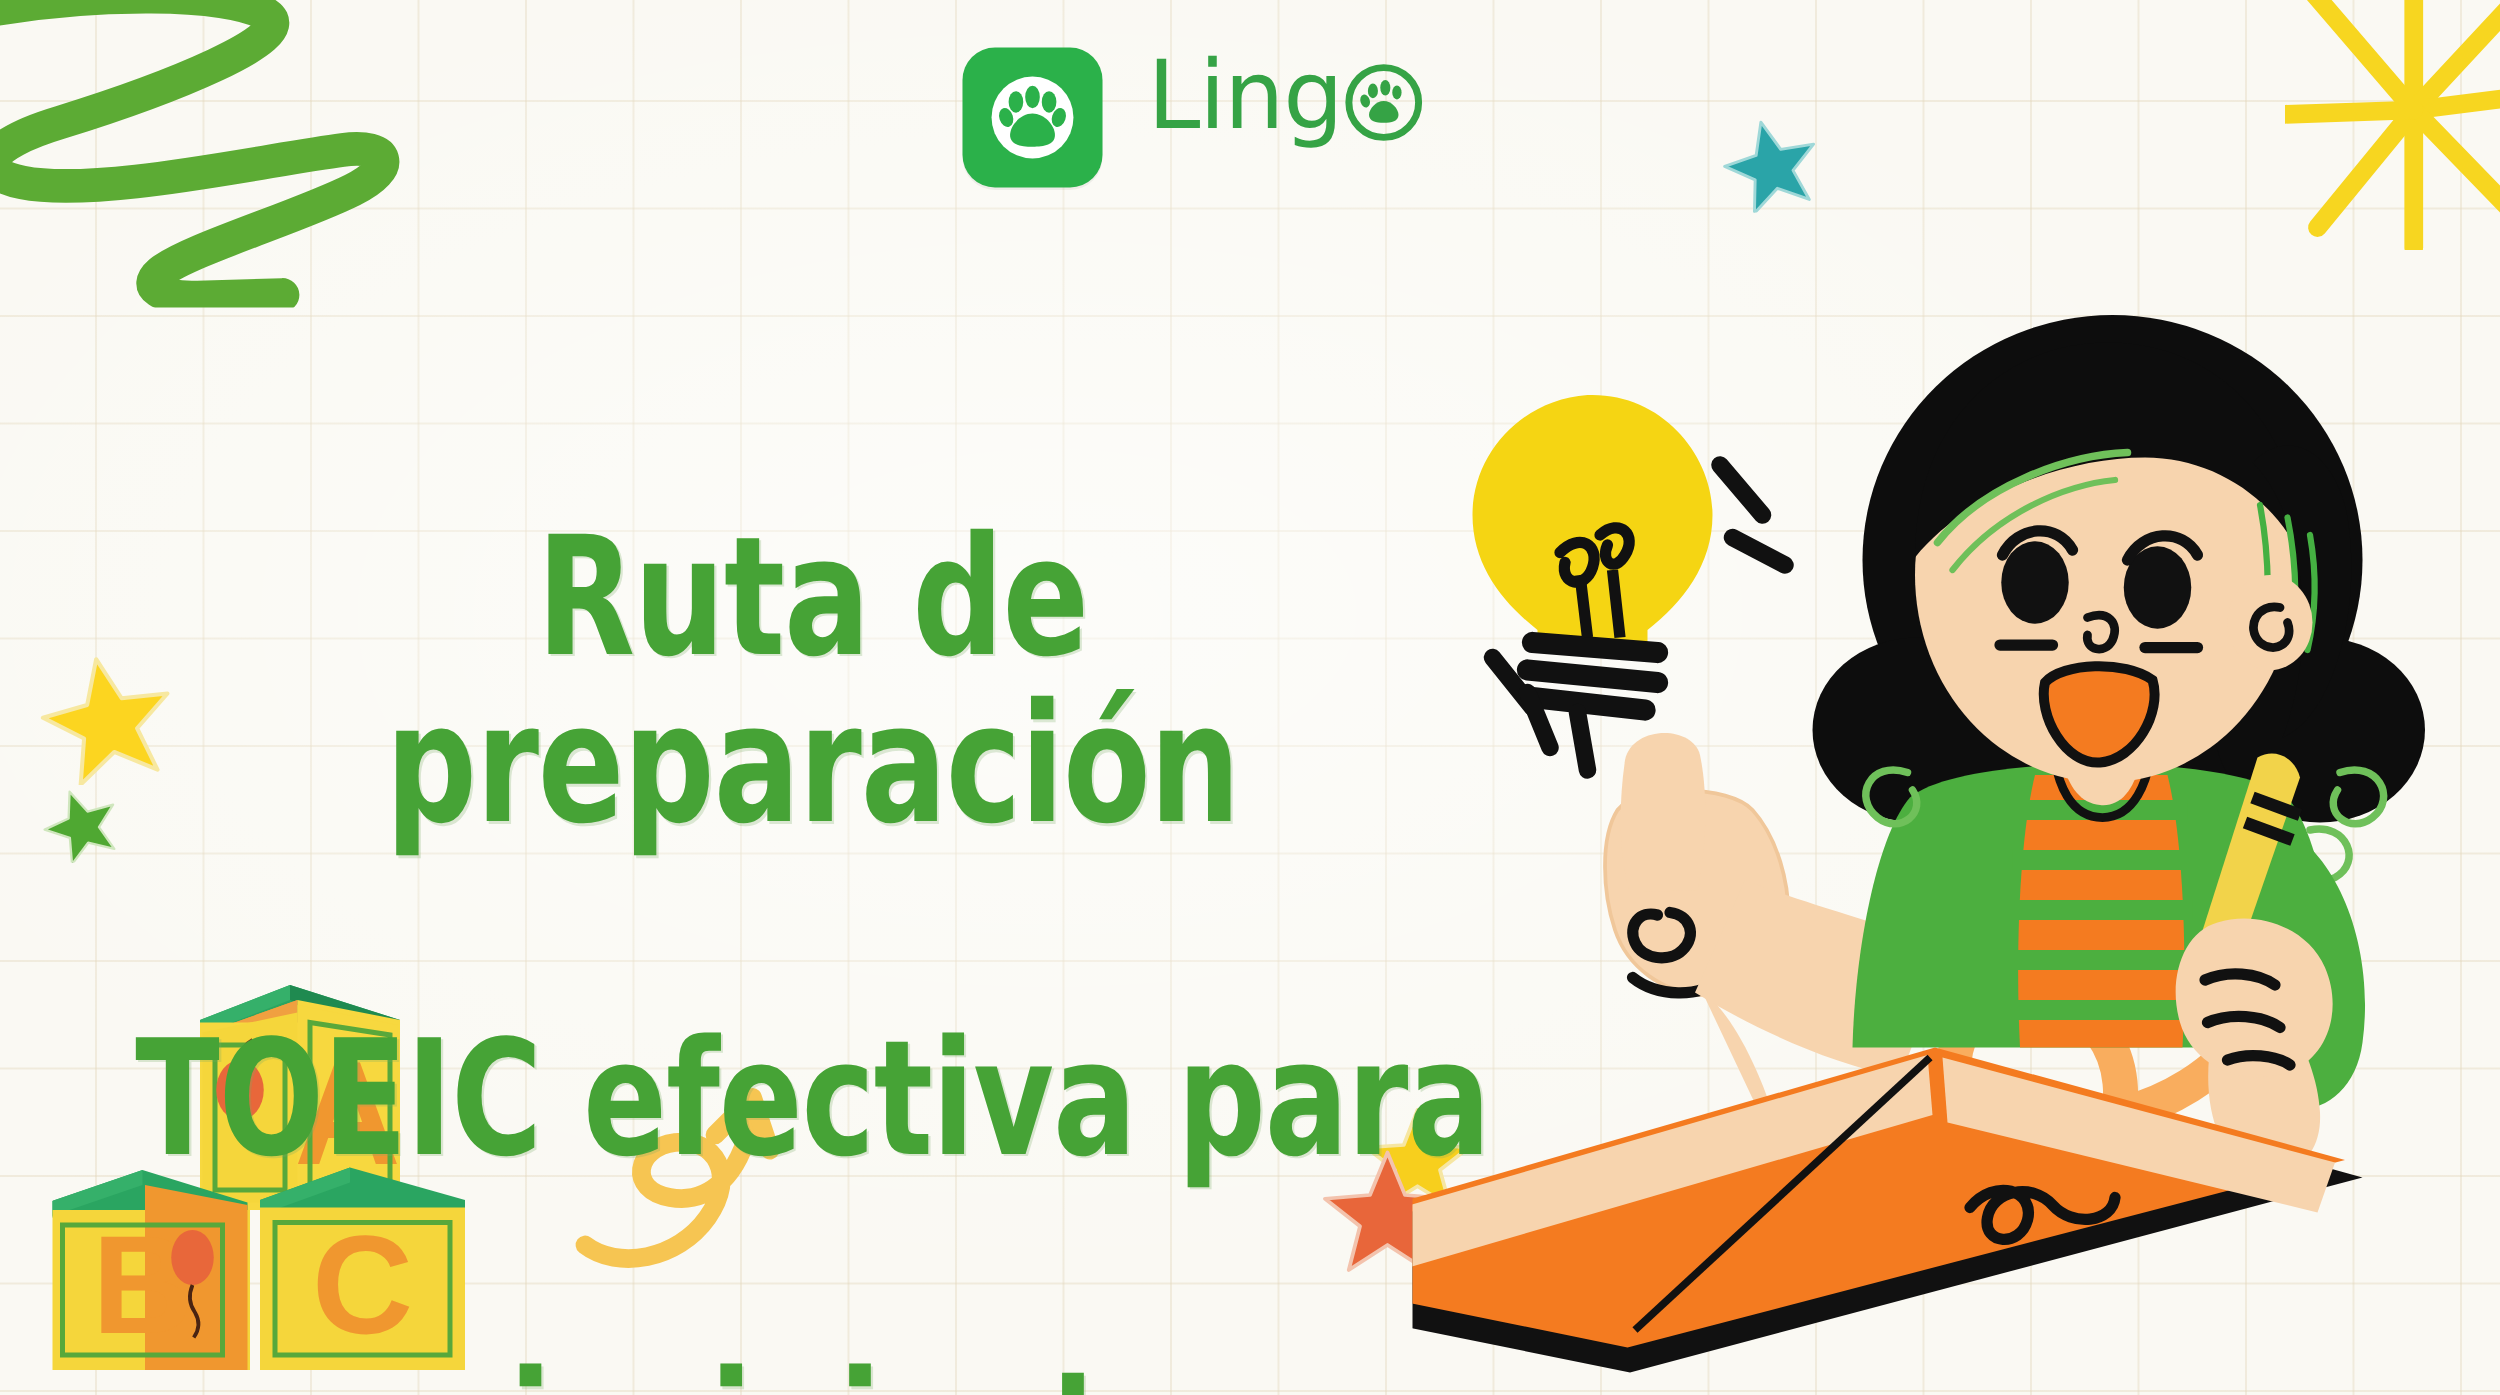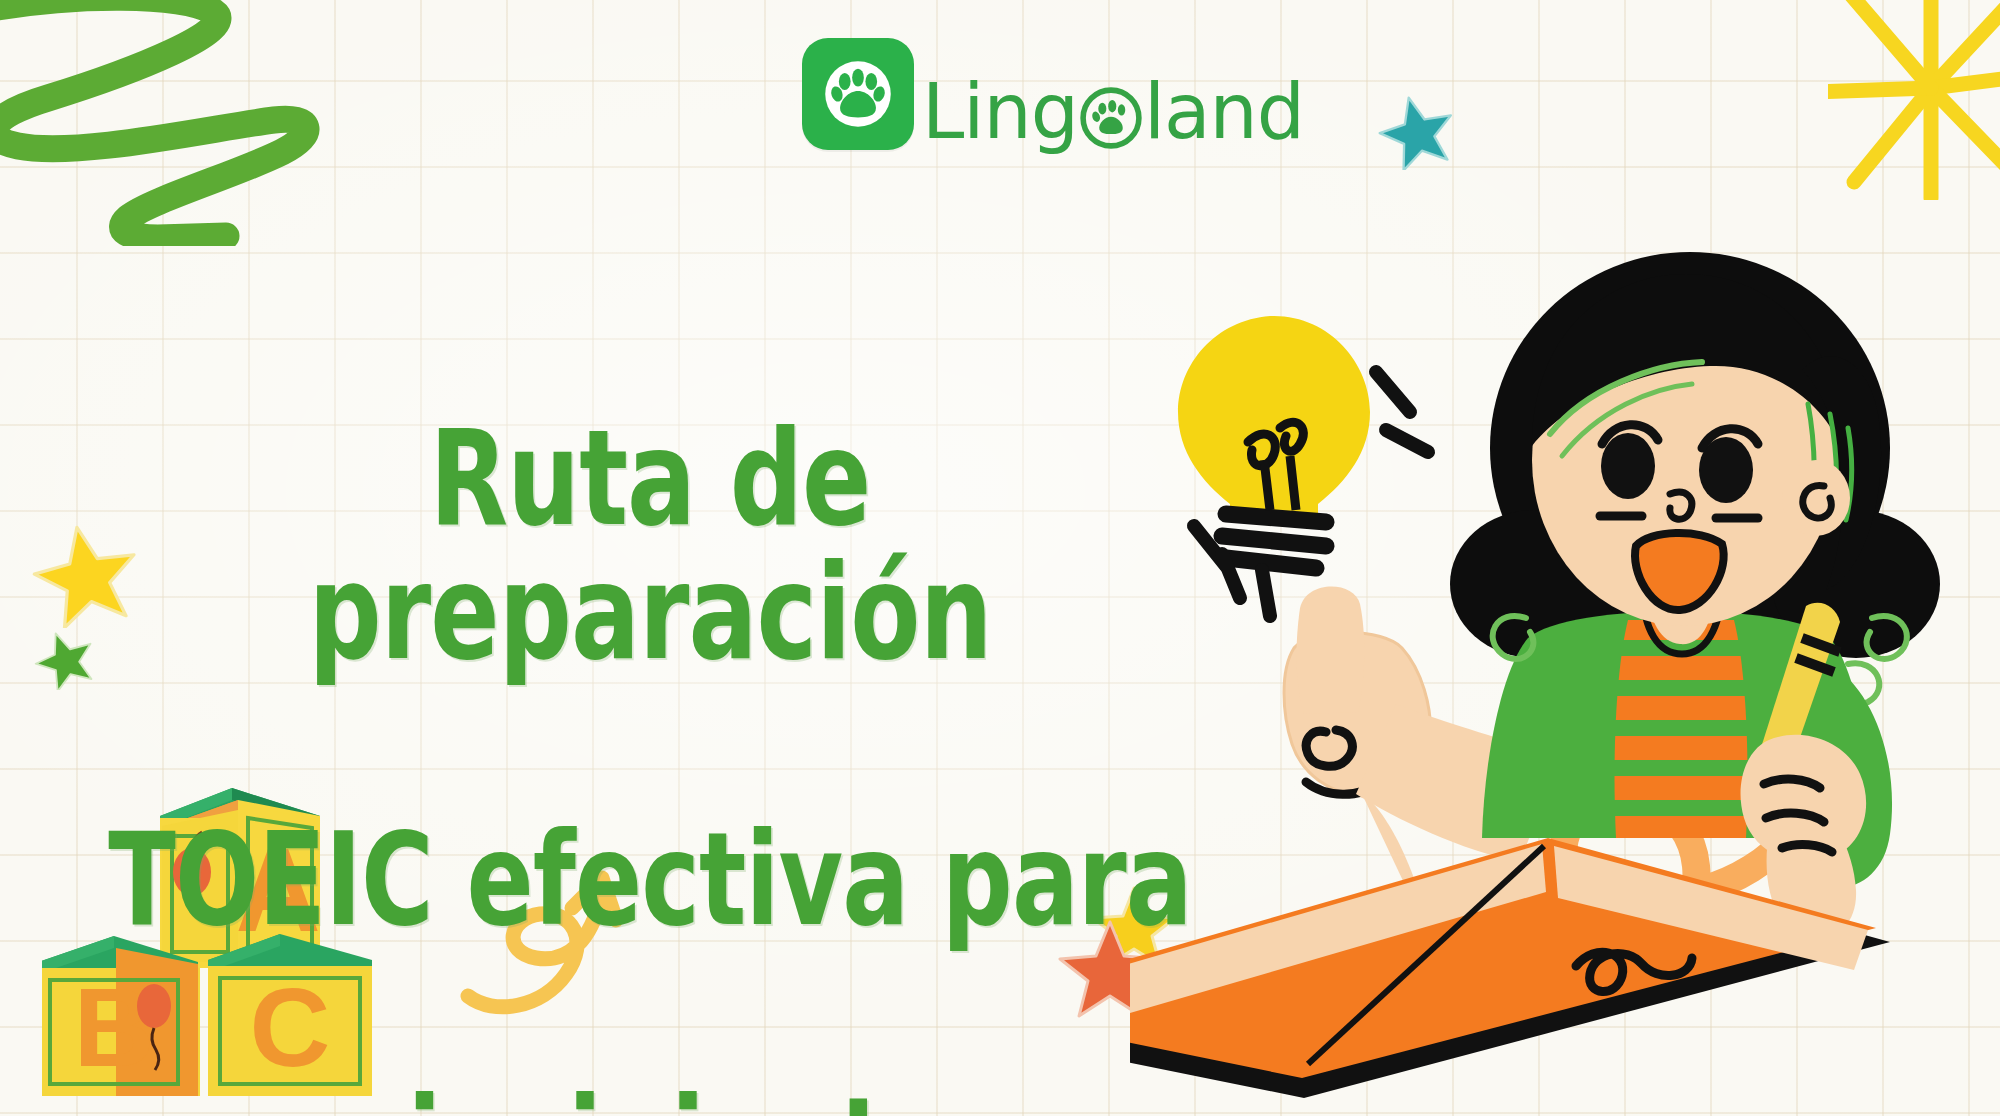--- a/index.html
+++ b/index.html
@@ -18,22 +18,22 @@
     background-position:-10px -6px;
   }
   
   #paper-wash{
     position:absolute;inset:0;pointer-events:none;
     background:radial-gradient(ellipse at 42% 44%, rgba(255,255,255,0.55) 0%, rgba(255,255,255,0) 62%);
   }
 
   
   #brand{
-    position:absolute;left:802px;top:38px;
-    display:flex;align-items:flex-end;gap:8px;
+    position:absolute;left:770px;top:38px;
+    display:flex;align-items:flex-start;gap:36px;
   }
   #brand-mark{
     width:112px;height:112px;border-radius:26px;
     background:#2bb14a;
     display:flex;align-items:center;justify-content:center;
     box-shadow:0 2px 0 rgba(0,0,0,0.05);
   }
   #brand-name{
     font-size:76px;line-height:1;color:#35a345;font-weight:400;
     letter-spacing:-1px;
@@ -322,21 +322,20 @@
       <svg id="brand-paw-o" viewBox="0 0 100 100">
         <circle cx="50" cy="50" r="45" fill="none" stroke="#35a345" stroke-width="9"></circle>
         <g fill="#35a345">
           <ellipse cx="36" cy="35" rx="6.5" ry="9.5"></ellipse>
           <ellipse cx="52" cy="31" rx="6.5" ry="10"></ellipse>
           <ellipse cx="67" cy="37" rx="6" ry="9"></ellipse>
           <ellipse cx="26" cy="48" rx="6" ry="8.5" transform="rotate(-18 26 48)"></ellipse>
           <path d="M50 48 C 60 48, 69 58, 69 66 C 69 74, 60 76, 50 76 C 40 76, 31 74, 31 66 C 31 58, 40 48, 50 48 Z"></path>
         </g>
       </svg>
-      <span class="wm-post">land</span>
     </div>
   </div>
 
   <div id="headline">
     <span class="hl" id="hl1">Ruta de preparación</span>
     <span class="hl" id="hl2">TOEIC efectiva para</span>
     <span class="hl" id="hl3">principiantes</span>
   </div>
 
 </div>

